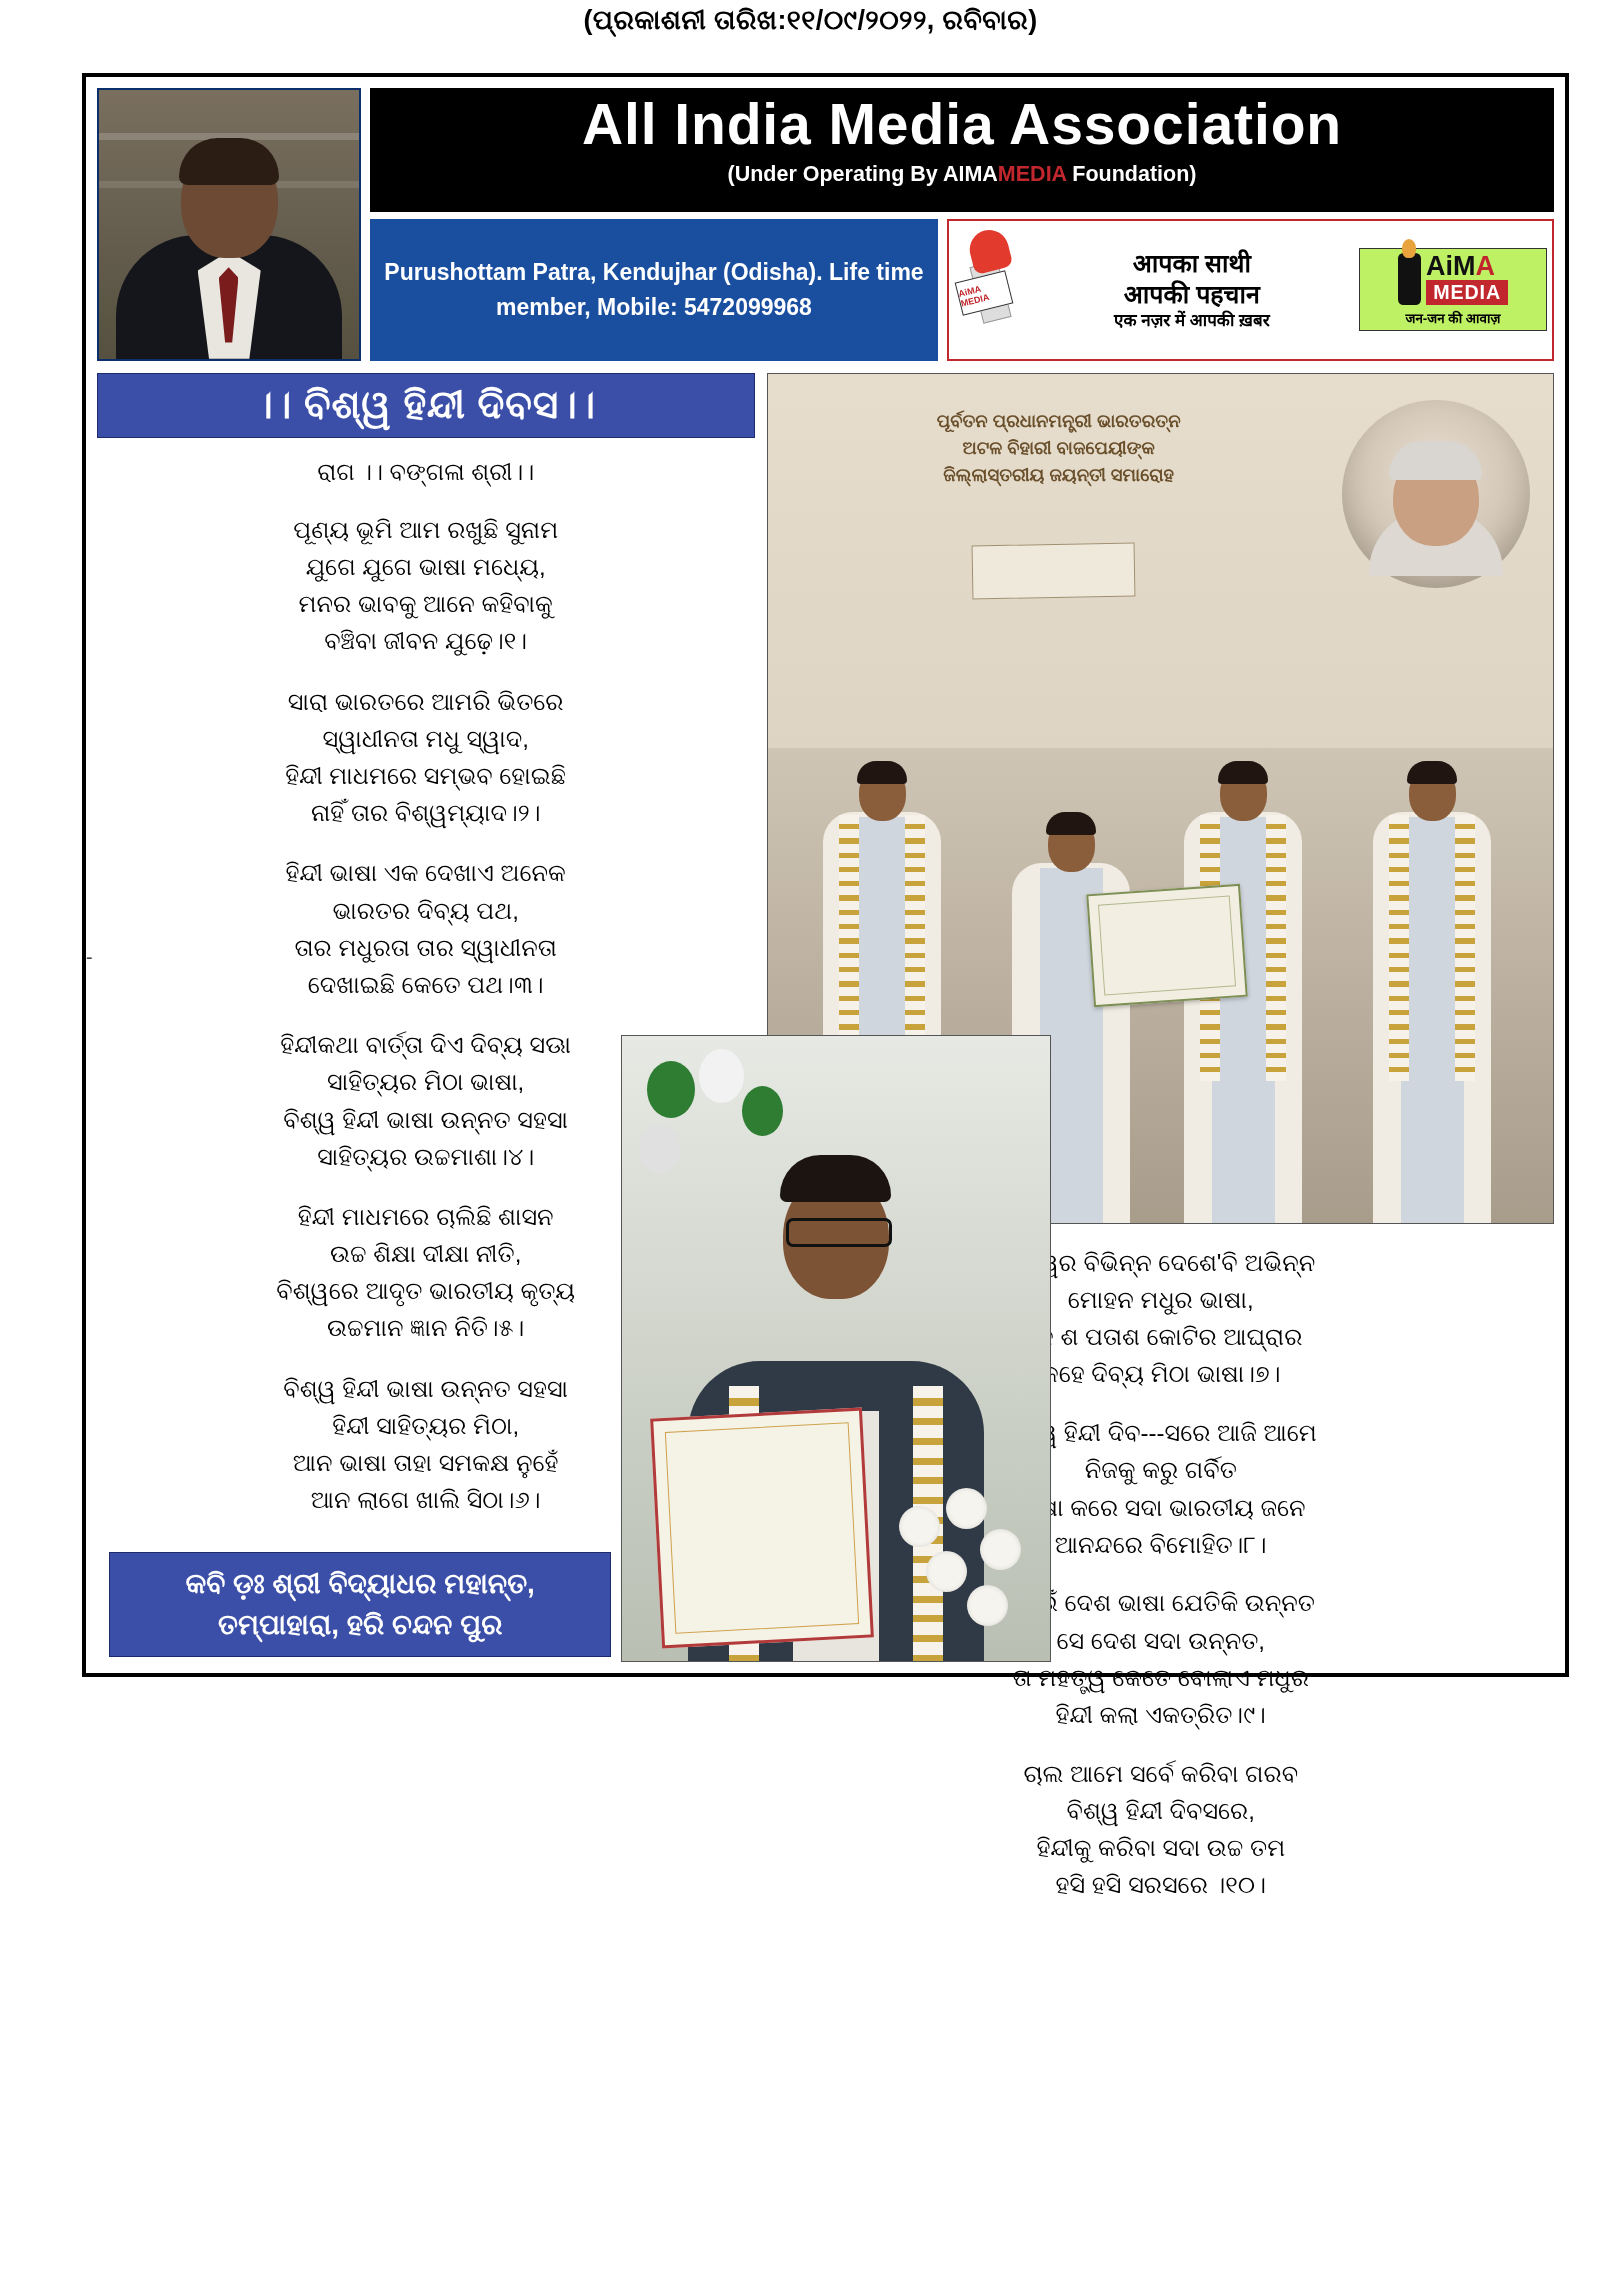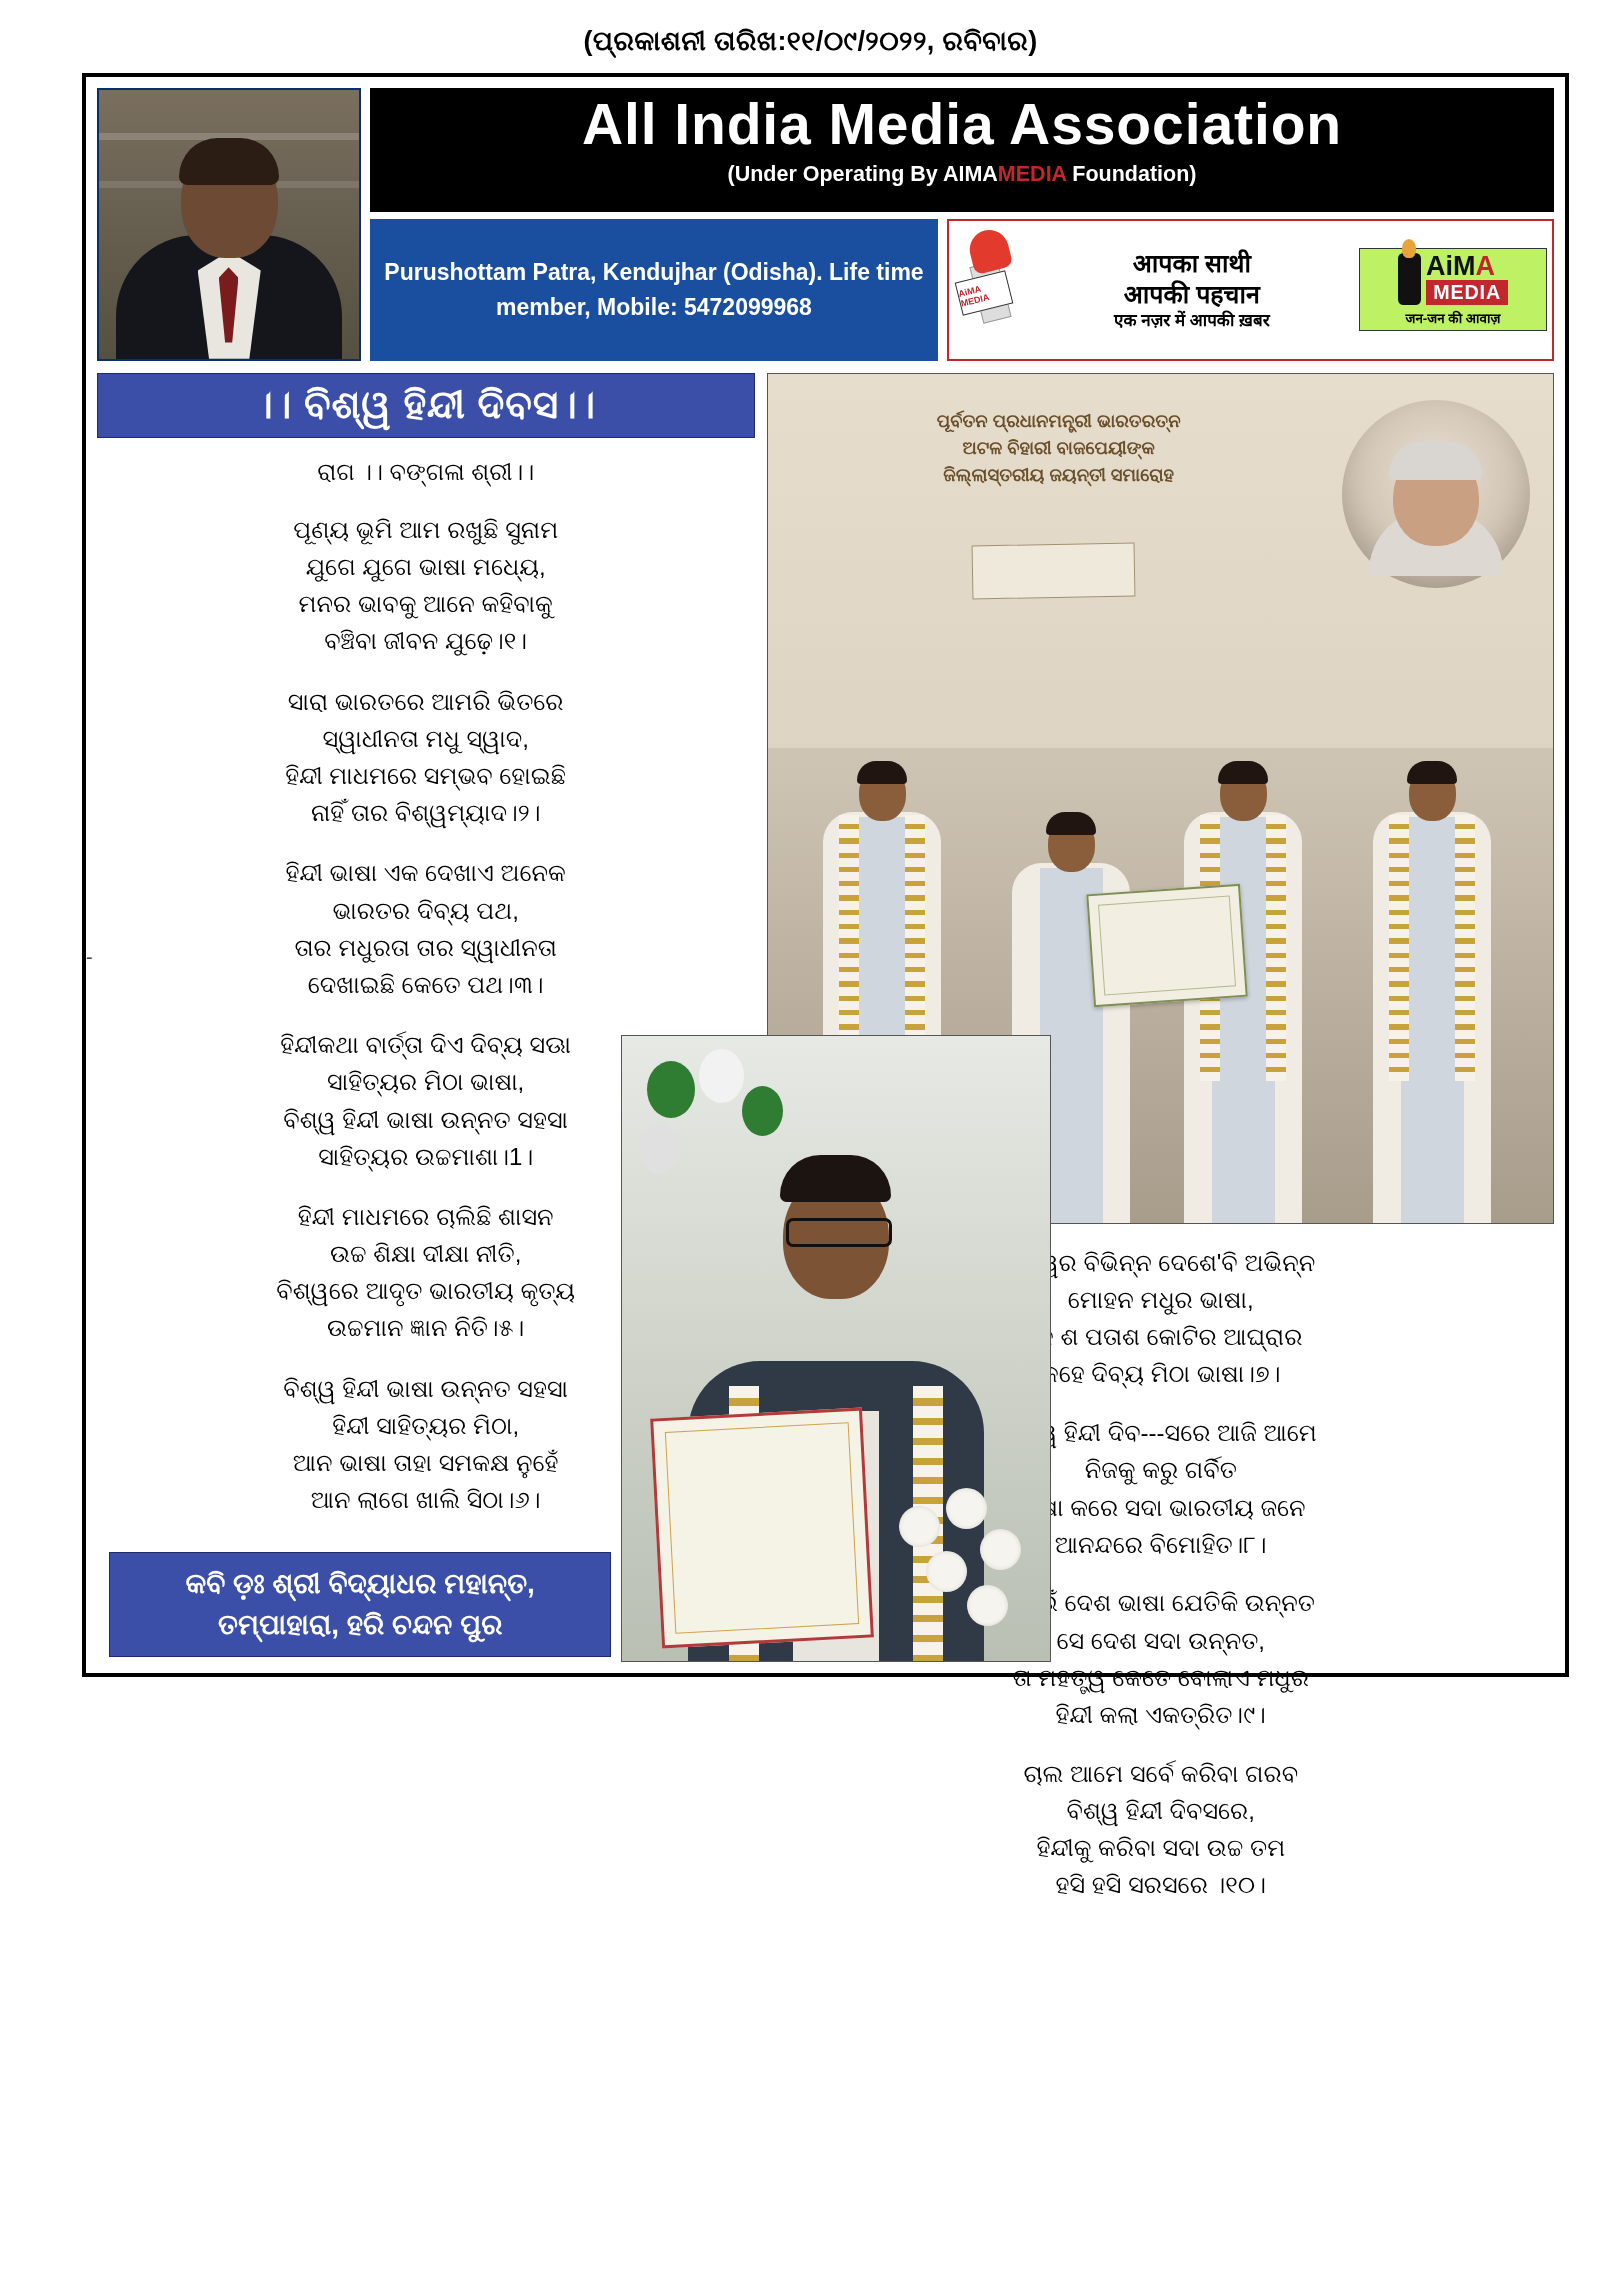--- a/index.html
+++ b/index.html
@@ -19,21 +19,21 @@
     position: relative;
     width: 1621px;
     height: 2293px;
     box-sizing: border-box;
   }
   
   .pub-date {
     text-align: center;
     font-size: 27px;
     font-weight: 700;
-    padding-top: 26px;
+    padding-top: 5px;
     padding-bottom: 10.7px;
     letter-spacing: 0.4px;
   }
   
   .frame {
     position: absolute;
     left: 67px;
     top: 73px;
     width: 1487px;
     height: 1604px;
@@ -526,21 +526,21 @@
 ସ୍ୱାଧୀନତା ମଧୁ ସ୍ୱାଦ,
 ହିନ୍ଦୀ ମାଧମରେ      ସମ୍ଭବ ହୋଇଛି
 ନାହିଁ ତାର ବିଶ୍ୱମ୍ୟାଦ।୨।</div>
           <div class="verse">ହିନ୍ଦୀ ଭାଷା ଏକ  ଦେଖାଏ ଅନେକ
 ଭାରତର ଦିବ୍ୟ ପଥ,
 ତାର ମଧୁରତା      ତାର ସ୍ୱାଧୀନତା
 ଦେଖାଇଛି କେତେ ପଥ।୩।</div>
           <div class="verse">ହିନ୍ଦୀକଥା ବାର୍ତ୍ତା    ଦିଏ ଦିବ୍ୟ ସଊା
 ସାହିତ୍ୟର ମିଠା ଭାଷା,
 ବିଶ୍ୱ ହିନ୍ଦୀ ଭାଷା      ଉନ୍ନତ ସହସା
-ସାହିତ୍ୟର ଉଚ୍ଚମାଶା।1।</div>
+ସାହିତ୍ୟର ଉଚ୍ଚମାଶା।୪।</div>
           <div class="verse">ହିନ୍ଦୀ ମାଧମରେ    ଚାଲିଛି ଶାସନ
 ଉଚ୍ଚ ଶିକ୍ଷା ଦୀକ୍ଷା ନୀତି,
 ବିଶ୍ୱରେ ଆଦୃତ    ଭାରତୀୟ କୃତ୍ୟ
 ଉଚ୍ଚମାନ ଜ୍ଞାନ ନିତି।୫।</div>
           <div class="verse">ବିଶ୍ୱ ହିନ୍ଦୀ ଭାଷା      ଉନ୍ନତ ସହସା
 ହିନ୍ଦୀ ସାହିତ୍ୟର ମିଠା,
 ଆନ ଭାଷା ତାହା    ସମକକ୍ଷ ନୁହେଁ
 ଆନ ଲାଗେ ଖାଲି ସିଠା।୬।</div>
 
           <div class="author-banner">କବି ଡ଼ଃ ଶ୍ରୀ ବିଦ୍ୟାଧର ମହାନ୍ତ,

